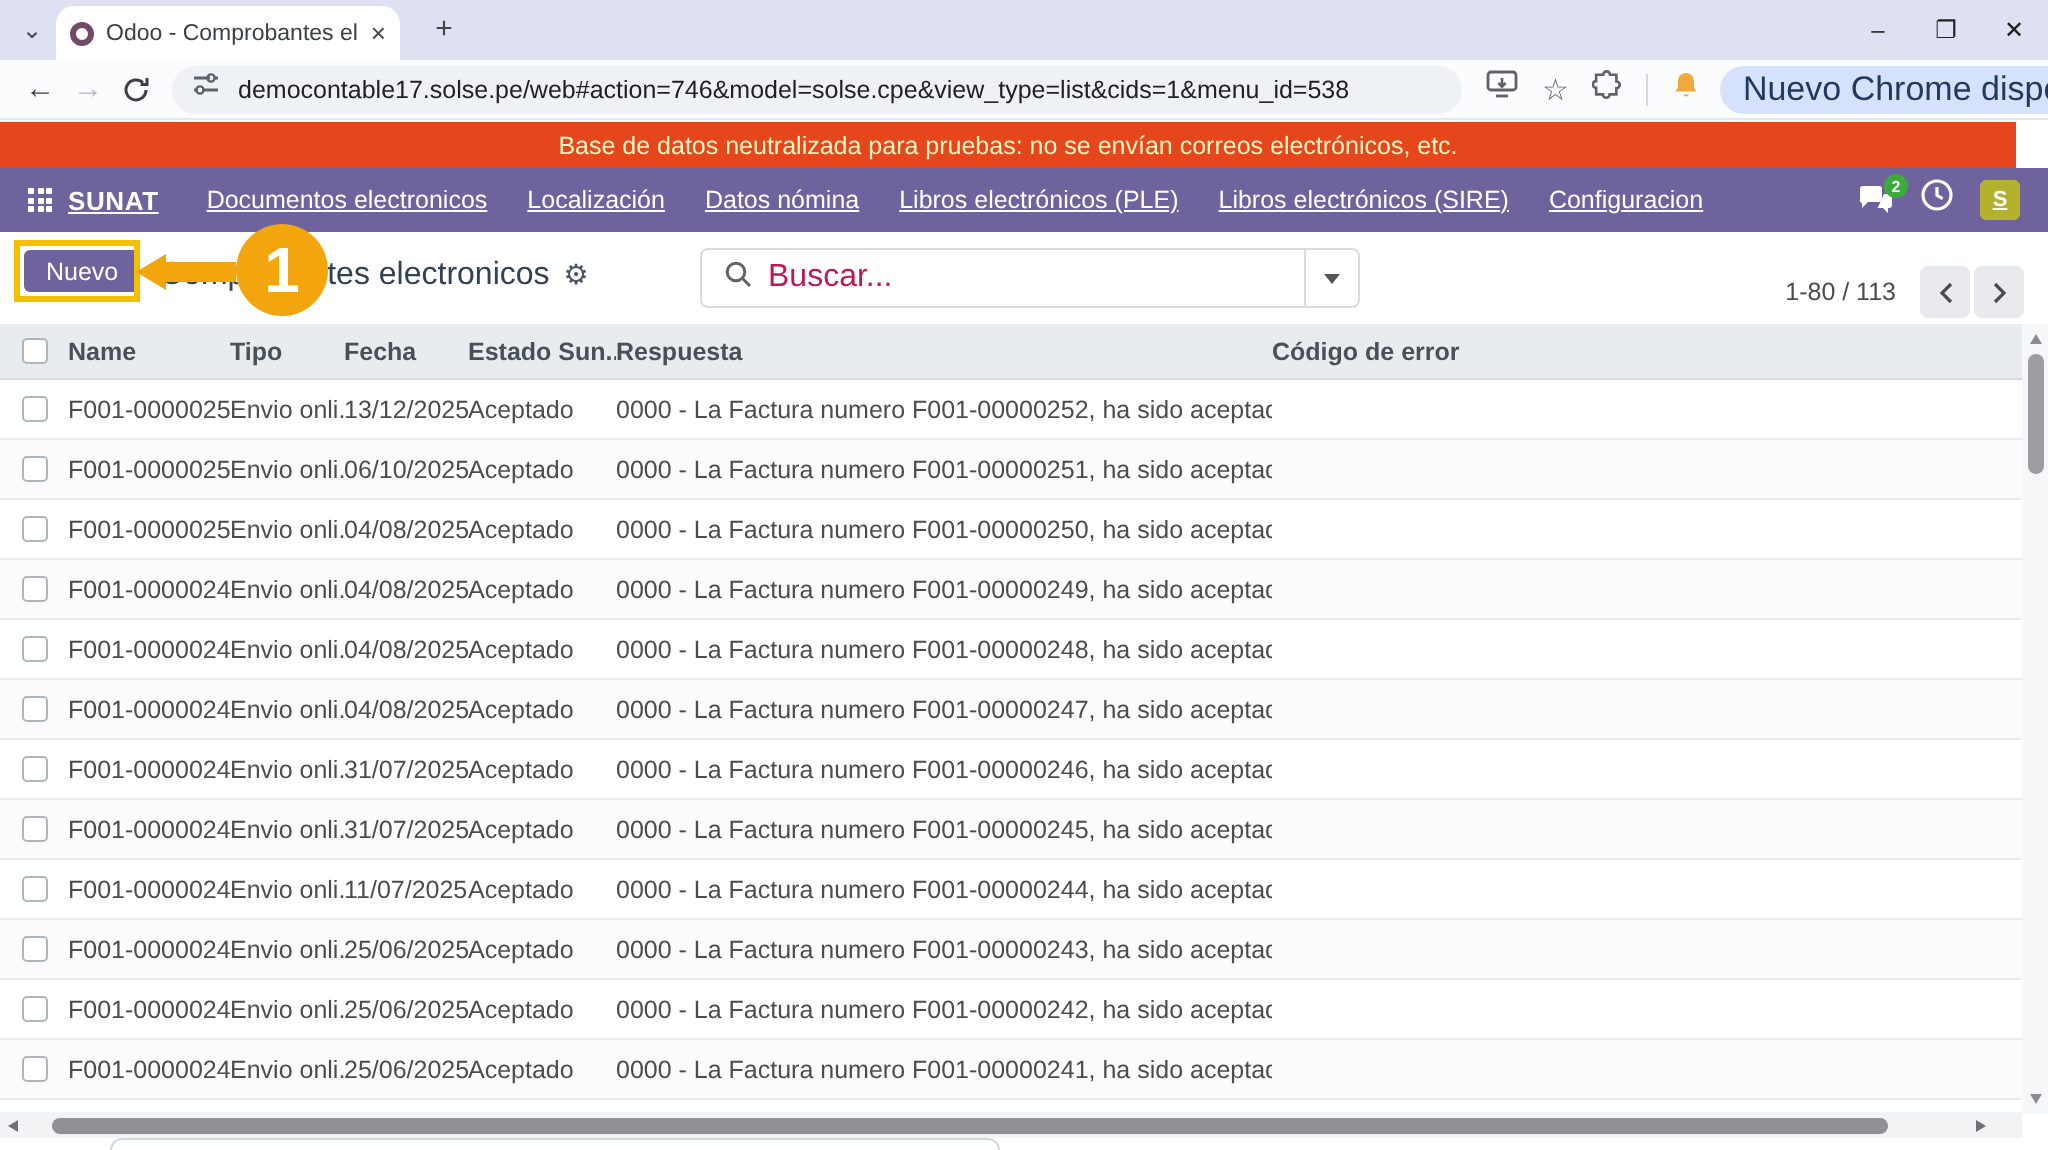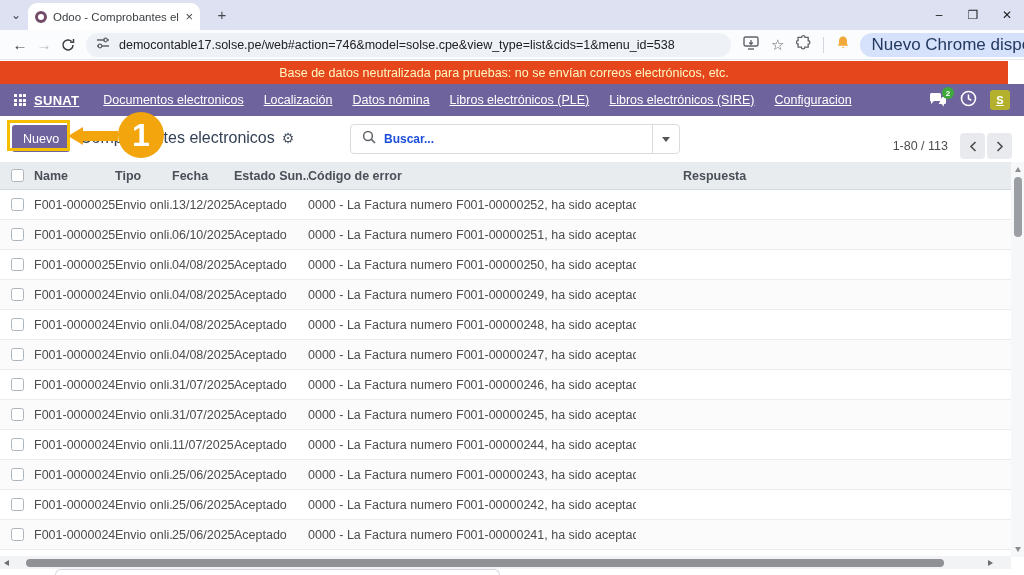--- a/index.html
+++ b/index.html
@@ -55,28 +55,28 @@
   .nav-right { margin-left:auto; display:flex; align-items:center; gap:13px; padding-right:4px; }
   .chatwrap { position:relative; width:18px; height:16px; cursor:pointer; }
   .badge { position:absolute; top:-5px; right:-7px; min-width:12px; height:12px; border-radius:6px;
     background:#3cab3c; color:#fff; font-size:8px; font-weight:700; display:flex; align-items:center;
     justify-content:center; padding:0 2px; }
   .avatar { width:20px; height:20px; border-radius:3px; background:#b3b02e; color:#fff;
     font-size:11px; font-weight:700; display:flex; align-items:center; justify-content:center; cursor:pointer; }
 
   
   .controlbar { position:absolute; top:116px; left:0; right:0; height:46px; background:#fff; }
-  .btn-new { position:absolute; left:12px; top:9px; height:27px; padding:0 11px; background:var(--purple);
+  .btn-new { position:absolute; left:12px; top:9px; height:21px; padding:0 11px; background:var(--purple);
     color:#fff; font-size:12.5px; border:none; border-radius:3px; cursor:pointer; }
   .pagetitle { position:absolute; left:80px; top:13px; font-size:16px; color:#334155; white-space:nowrap; }
   .gear { font-size:14px; color:#4b5563; margin-left:7px; cursor:pointer; }
   .searchbox { position:absolute; left:350px; top:8px; width:330px; height:30px; background:#fff;
     border:1px solid #d9dbdf; border-radius:4px; display:flex; align-items:center; }
   .searchbox .mag { margin:0 8px 0 11px; flex:0 0 auto; }
-  .searchbox .ph { flex:1; font-size:12px; color:#1d4ed8;font-weight:bold; }
+  .searchbox .ph { flex:1; font-size:16px; color:#be185d; }
   .search-caret { width:27px; height:100%; border-left:1px solid #d9dbdf; display:flex;
     align-items:center; justify-content:center; cursor:pointer; }
   .caret-down { width:0; height:0; border-left:4px solid transparent; border-right:4px solid transparent;
     border-top:5px solid #555; }
   .pagerwrap { position:absolute; right:12px; top:17px; display:flex; align-items:center; gap:12px; }
   .pagertext { font-size:12.5px; color:#4c4c4c; }
   .pagerbtns { display:flex; gap:2px; }
   .pgbtn { width:25px; height:26px; background:#e8eaed; border-radius:4px; display:flex;
     align-items:center; justify-content:center; cursor:pointer; }
 
@@ -273,22 +273,22 @@
   <div class="ann-circle">1</div>
 
   <div class="thead">
     <div class="cell col-check">
         <span class="checkbox"></span>
       </div>
     <div class="cell col-name">Name</div>
     <div class="cell col-tipo">Tipo</div>
     <div class="cell col-fecha">Fecha</div>
     <div class="cell col-estado">Estado Sun...</div>
+    <div class="cell col-resp">Respuesta</div>
     <div class="cell col-codigo">Código de error</div>
-    <div class="cell col-resp">Respuesta</div>
   </div>
 
   <div class="tbody">
       <div class="trow">
     <div class="cell col-check">
           <span class="checkbox"></span>
         </div>
     <div class="cell col-name">F001-00000252</div>
     <div class="cell col-tipo">Envio onli...</div>
     <div class="cell col-fecha">13/12/2025</div>

